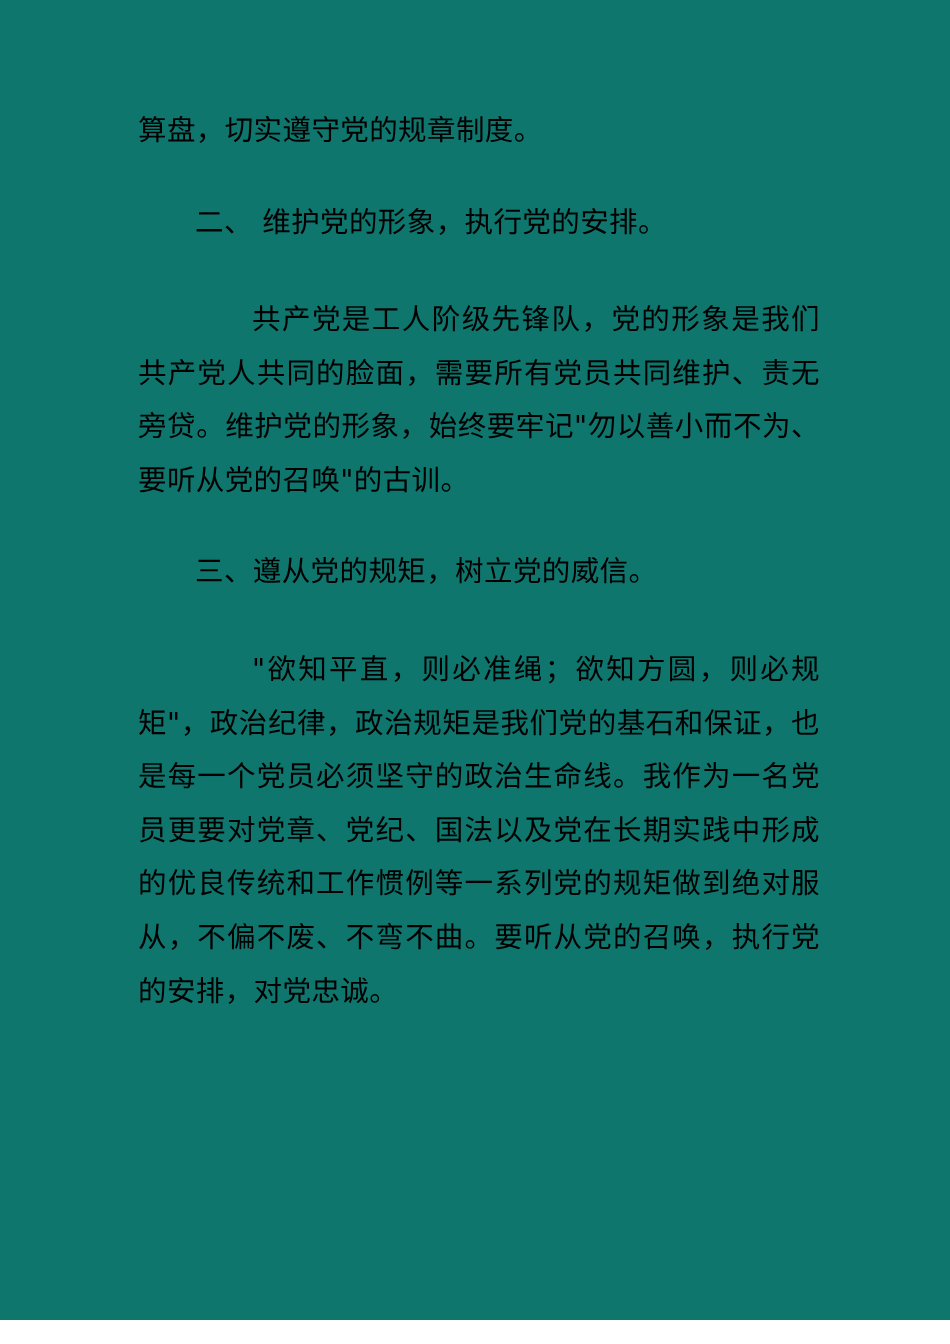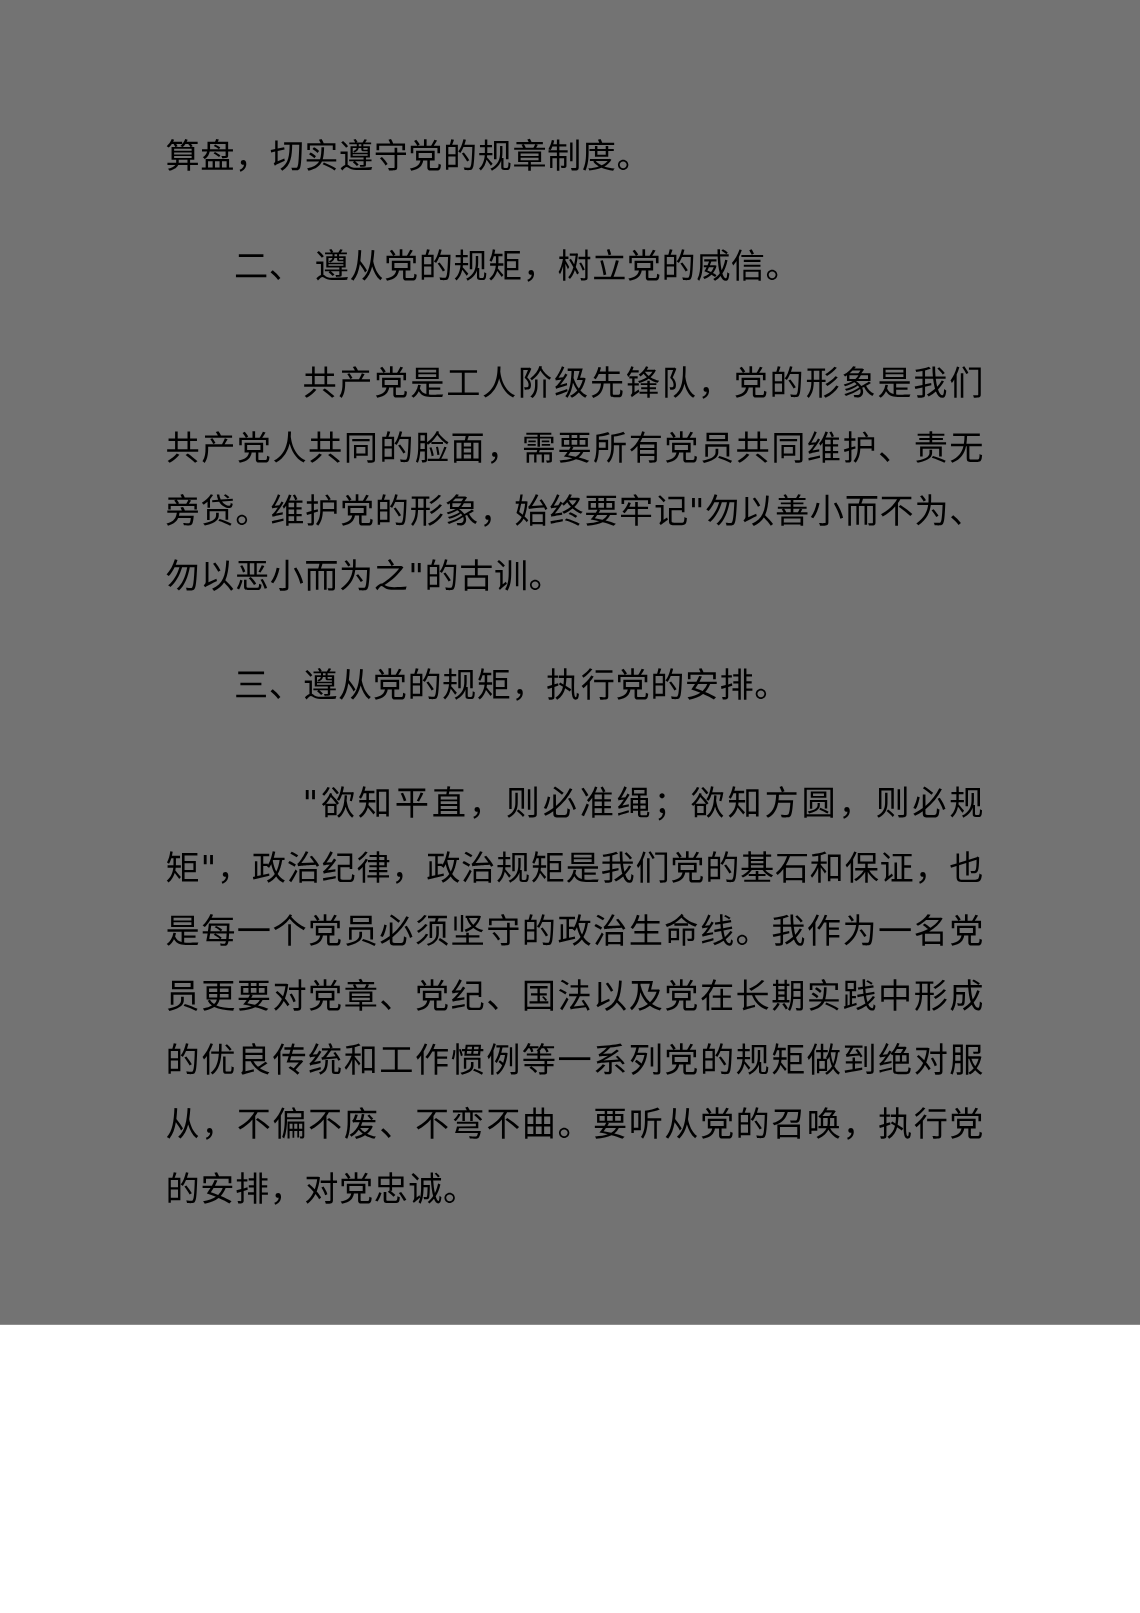--- a/index.html
+++ b/index.html
@@ -10,23 +10,23 @@
   body {
     width: 950px;
     height: 1344px;
     font-family: "DejaVu Sans", "Liberation Sans", sans-serif;
     color: #000000;
     overflow: hidden;
   }
   .page {
     box-sizing: border-box;
     width: 950px;
-    height: 1104px;
+    height: 1320px;
     padding: 104px 130px 52px 138px;
-    background: #737373;
+    background: #0f766e;
   }
   .doc-body {
     font-size: 28.5px;
     line-height: 1.88;
     letter-spacing: 0.4px;
     text-align: justify;
     text-justify: inter-ideograph;
   }
   p {
     margin: 0 0 38px 0;
@@ -43,18 +43,18 @@
   .gap-top {
     margin-top: 44px;
   }
 </style>
 </head>
 <body>
 
 <div class="page">
   <div class="doc-body">
     <p>算盘，切实遵守党的规章制度。</p>
-    <p class="indent-2">二、 遵从党的规矩，树立党的威信。</p>
-    <p class="indent-4 gap-top">共产党是工人阶级先锋队，党的形象是我们共产党人共同的脸面，需要所有党员共同维护、责无旁贷。维护党的形象，始终要牢记"勿以善小而不为、勿以恶小而为之"的古训。</p>
-    <p class="indent-2">三、遵从党的规矩，执行党的安排。</p>
+    <p class="indent-2">二、 维护党的形象，执行党的安排。</p>
+    <p class="indent-4 gap-top">共产党是工人阶级先锋队，党的形象是我们共产党人共同的脸面，需要所有党员共同维护、责无旁贷。维护党的形象，始终要牢记"勿以善小而不为、要听从党的召唤"的古训。</p>
+    <p class="indent-2">三、遵从党的规矩，树立党的威信。</p>
     <p class="indent-4 gap-top">"欲知平直，则必准绳；欲知方圆，则必规矩"，政治纪律，政治规矩是我们党的基石和保证，也是每一个党员必须坚守的政治生命线。我作为一名党员更要对党章、党纪、国法以及党在长期实践中形成的优良传统和工作惯例等一系列党的规矩做到绝对服从，不偏不废、不弯不曲。要听从党的召唤，执行党的安排，对党忠诚。</p>
   </div>
 </div>
 
 </body></html>

